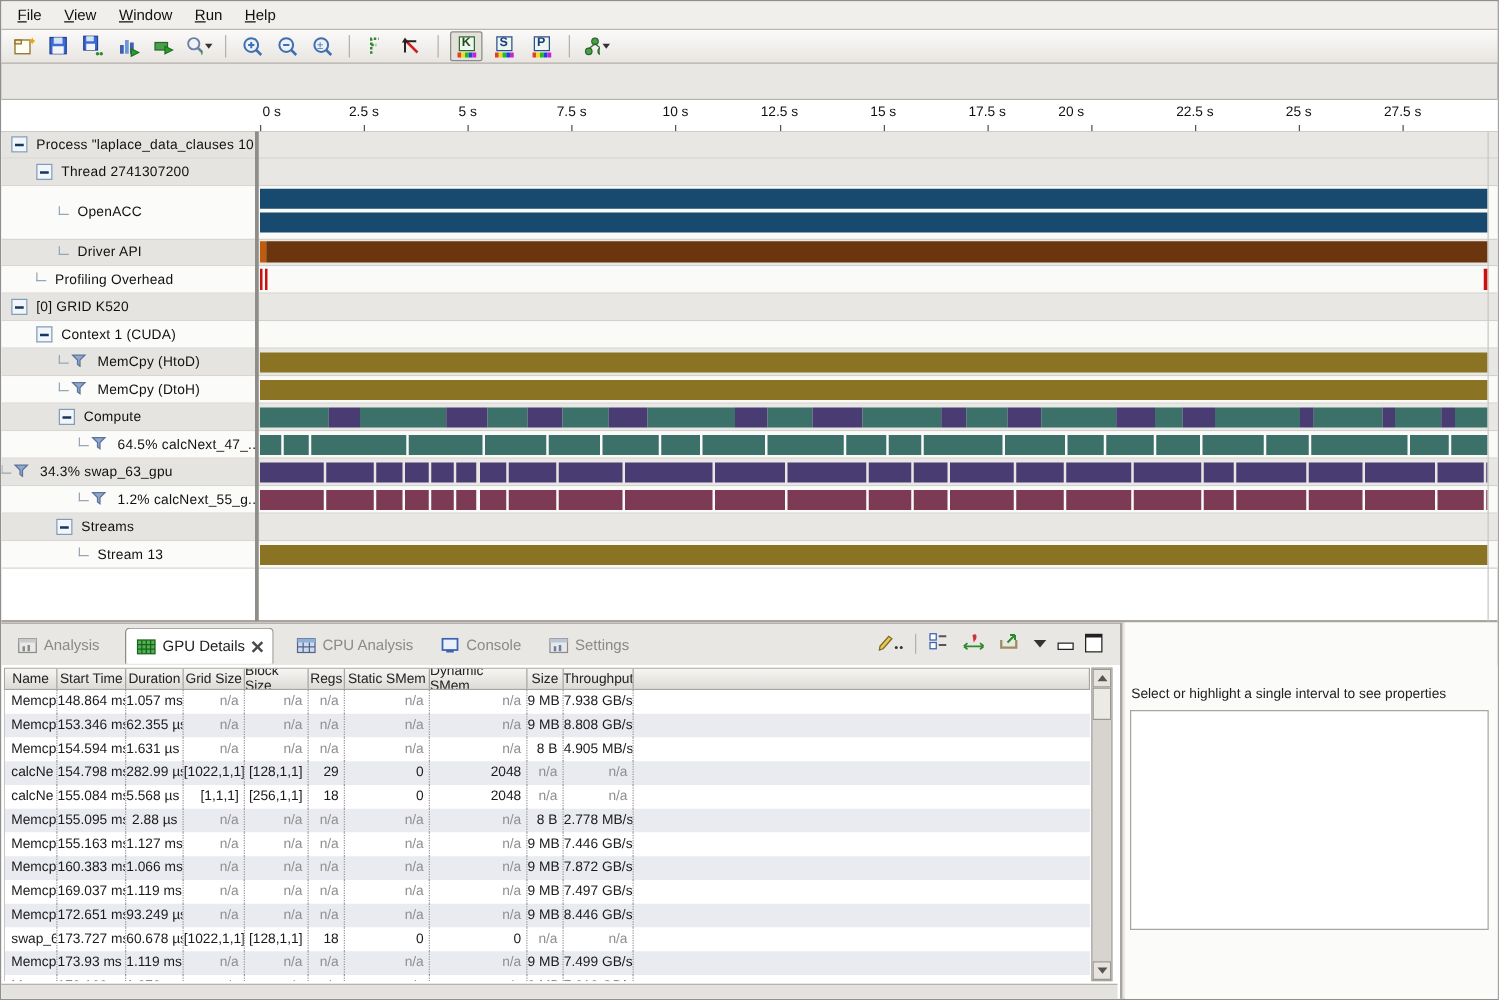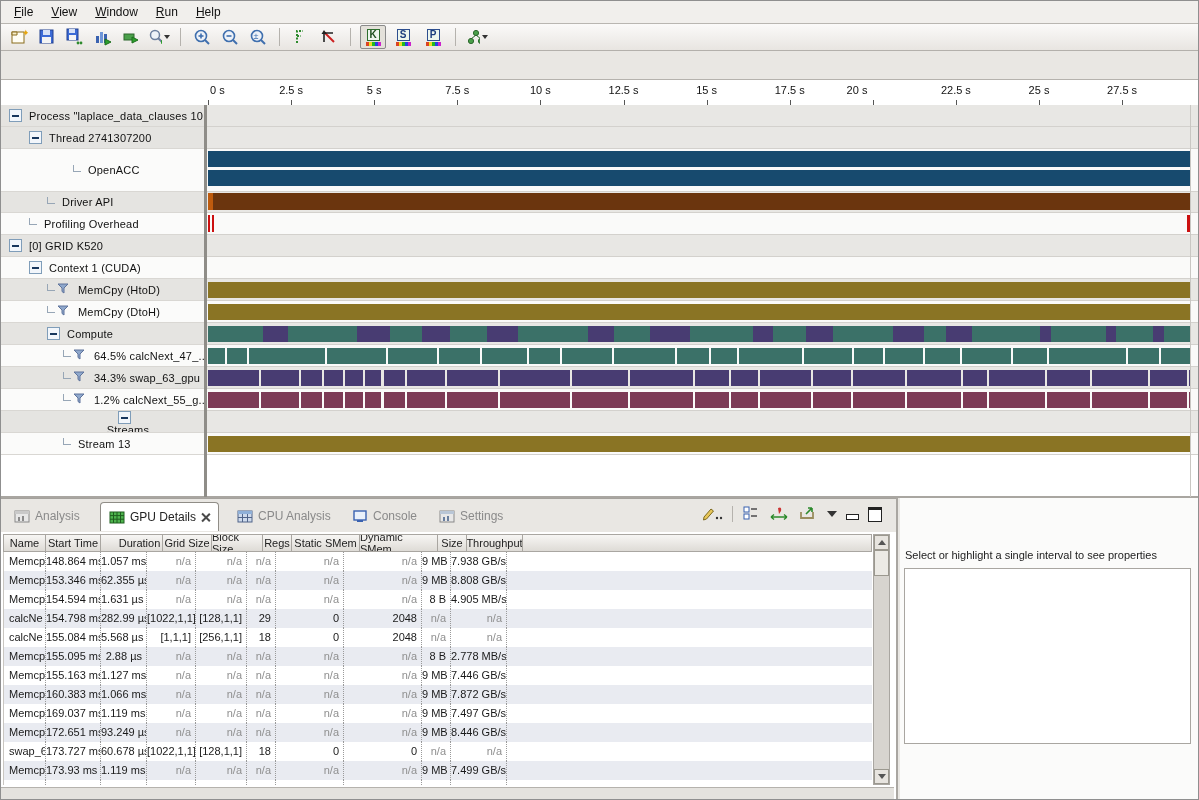--- a/index.html
+++ b/index.html
@@ -281,21 +281,21 @@
             <span class="minusbox">
               <i></i>
             </span>
             <span class="tlabel">Thread 2741307200</span>
           </div>
           <div class="right">
             <div class="barzone"></div>
           </div>
         </div>
         <div class="trow white" style="height: 43px;">
-          <div class="left" style="padding-left: 72px;">
+          <div class="left" style="padding-left: 46px;">
             <span class="leafg"></span>
             <span class="tlabel">OpenACC</span>
           </div>
           <div class="right">
             <div class="barzone">
               <i class="seg" style="left: 0px; top: 2px; width: 982px; height: 16px; background: rgb(23, 74, 110);"></i>
               <i class="seg" style="left: 0px; top: 21px; width: 982px; height: 16px; background: rgb(23, 74, 110);"></i>
             </div>
           </div>
         </div>
@@ -442,21 +442,21 @@
               <i class="seg" style="left: 717.488px; top: 3px; width: 34.1813px; height: 16px; background: rgb(59, 113, 104);"></i>
               <i class="seg" style="left: 753.669px; top: 3px; width: 49.1539px; height: 16px; background: rgb(59, 113, 104);"></i>
               <i class="seg" style="left: 804.823px; top: 3px; width: 34.3725px; height: 16px; background: rgb(59, 113, 104);"></i>
               <i class="seg" style="left: 841.196px; top: 3px; width: 76.6327px; height: 16px; background: rgb(59, 113, 104);"></i>
               <i class="seg" style="left: 919.828px; top: 3px; width: 31.3471px; height: 16px; background: rgb(59, 113, 104);"></i>
               <i class="seg" style="left: 953.175px; top: 3px; width: 28.8247px; height: 16px; background: rgb(59, 113, 104);"></i>
             </div>
           </div>
         </div>
         <div class="trow grey" style="height: 22px;">
-          <div class="left" style="padding-left: 62px;">
+          <div class="left" style="">
             <span class="leafg"></span>
             <span class="funnel"><svg width="12" height="11">
                 <path d="M1 1 h10 l-4 4 v5 l-2 -1.5 v-3.5z" fill="#8fa8cc" stroke="#5e739b"></path>
               </svg></span>
             <span class="tlabel">34.3% swap_63_gpu</span>
           </div>
           <div class="right">
             <div class="barzone">
               <i class="seg" style="left: 0px; top: 3px; width: 51.112px; height: 16px; background: rgb(72, 60, 114);"></i>
               <i class="seg" style="left: 53.112px; top: 3px; width: 38.3273px; height: 16px; background: rgb(72, 60, 114);"></i>
@@ -516,21 +516,21 @@
               <i class="seg" style="left: 755.17px; top: 3px; width: 23.6056px; height: 16px; background: rgb(124, 58, 85);"></i>
               <i class="seg" style="left: 780.776px; top: 3px; width: 56.0815px; height: 16px; background: rgb(124, 58, 85);"></i>
               <i class="seg" style="left: 838.858px; top: 3px; width: 42.9351px; height: 16px; background: rgb(124, 58, 85);"></i>
               <i class="seg" style="left: 883.793px; top: 3px; width: 56.6605px; height: 16px; background: rgb(124, 58, 85);"></i>
               <i class="seg" style="left: 942.453px; top: 3px; width: 37.0262px; height: 16px; background: rgb(124, 58, 85);"></i>
               <i class="seg" style="left: 981.479px; top: 3px; width: 0.520695px; height: 16px; background: rgb(124, 58, 85);"></i>
             </div>
           </div>
         </div>
         <div class="trow grey" style="height: 22px;">
-          <div class="left" style="padding-left: 44px; flex-direction: column;">
+          <div class="left" style="padding-left: 44px;">
             <span class="minusbox">
               <i></i>
             </span>
             <span class="tlabel">Streams</span>
           </div>
           <div class="right">
             <div class="barzone"></div>
           </div>
         </div>
         <div class="trow white" style="height: 22px;">
@@ -615,21 +615,21 @@
             <rect x="4" y="7" width="2" height="4" fill="#6a7f9f"></rect>
             <rect x="8" y="6" width="2" height="5" fill="#6a7f9f"></rect>
           </svg>
           <span>Settings</span>
         </div>
       </div>
     <div id="gputable">
       <div id="thead">
           <div class="hcell" style="width: 42px;">Name</div>
           <div class="hcell" style="width: 55px;">Start Time</div>
-          <div class="hcell" style="width: 46px; margin-left: 16px;">Duration</div>
+          <div class="hcell" style="width: 46px;">Duration</div>
           <div class="hcell" style="width: 49px;">Grid Size</div>
           <div class="hcell" style="width: 51px;">Block Size</div>
           <div class="hcell" style="width: 29px;">Regs</div>
           <div class="hcell" style="width: 68px;">Static SMem</div>
           <div class="hcell" style="width: 78px;">Dynamic SMem</div>
           <div class="hcell" style="width: 29px;">Size</div>
           <div class="hcell" style="width: 56px;">Throughput</div>
           <div class="hcell hfill"></div>
         </div>
       <div id="tbody">

